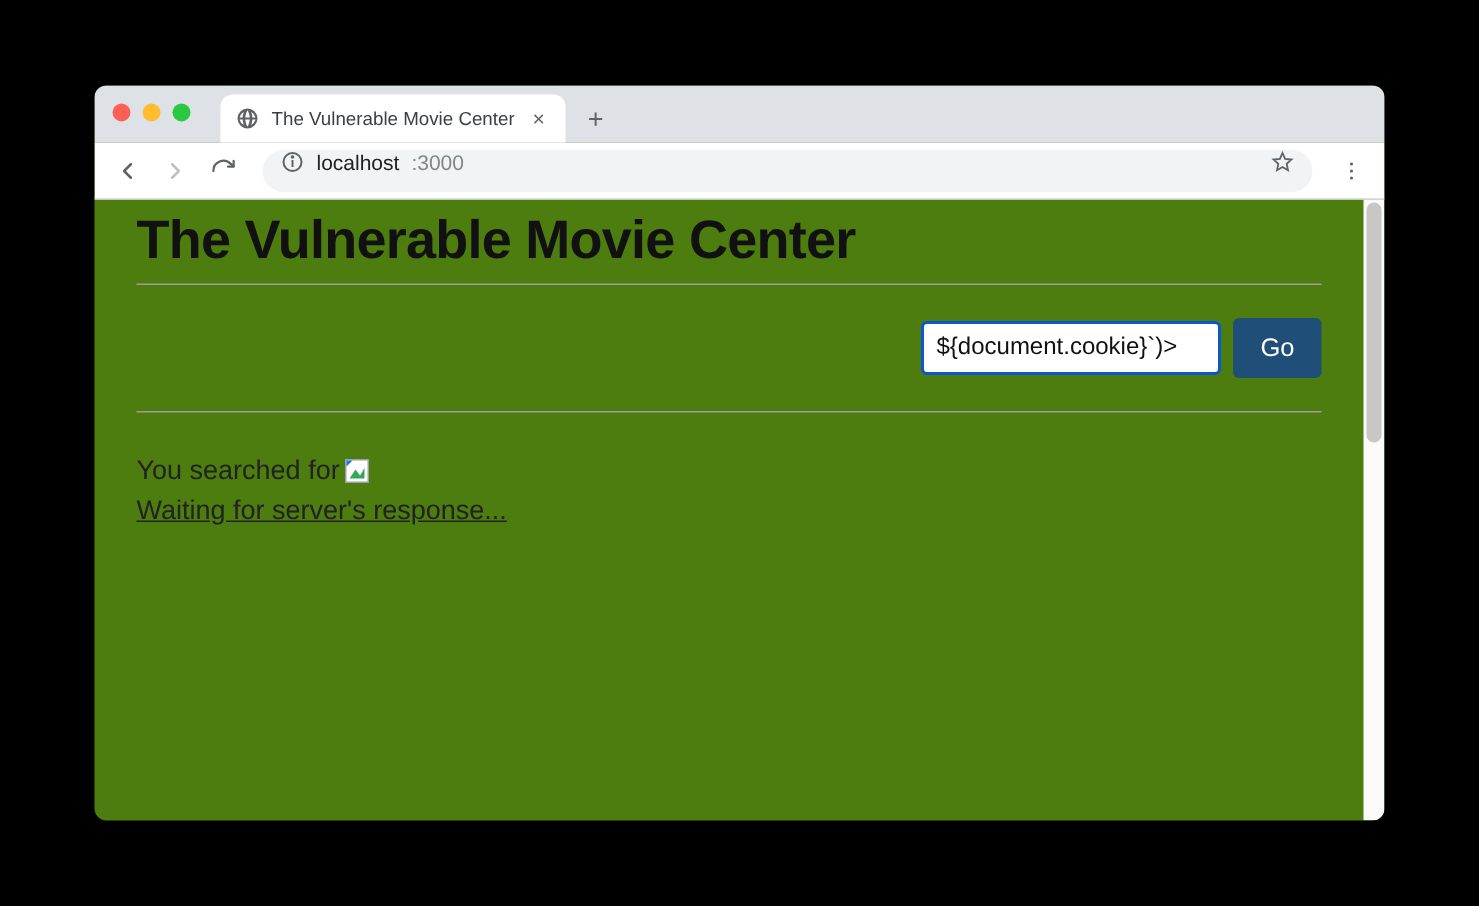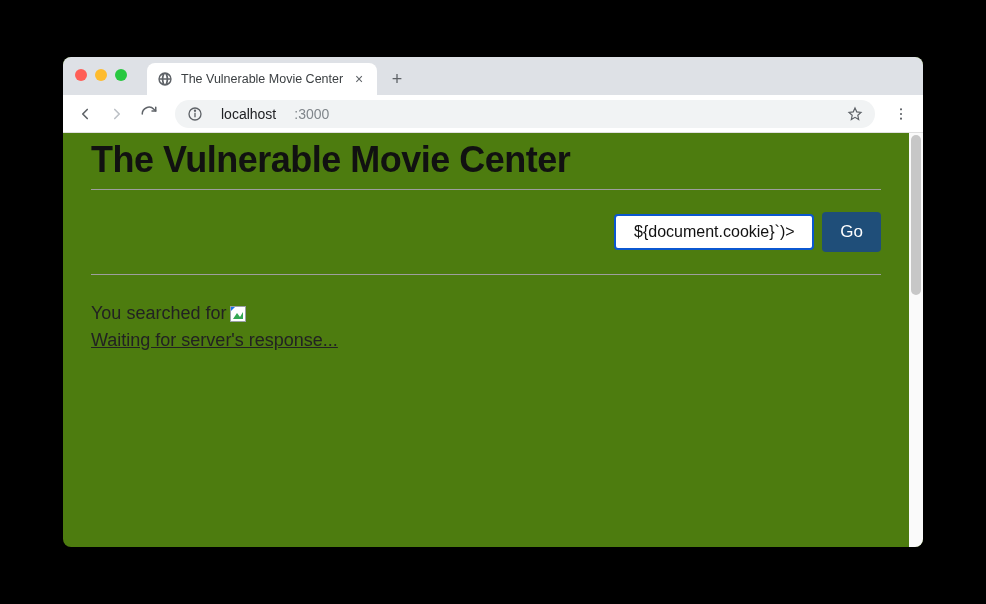--- a/index.html
+++ b/index.html
@@ -116,24 +116,24 @@
       border-radius: 50%;
     }
     .nav-btn.disabled { color: #bdc1c6; cursor: default; }
     .nav-btn svg { width: 18px; height: 18px; }
     .addressbar {
       flex: 1;
       height: 28px;
       background: #f1f3f4;
       border-radius: 14px;
       display: flex;
-      align-items: center;
+      align-items: flex-start;
       padding: 0 12px;
       margin: 0 8px;
-      gap: 18px;
+      gap: 8px;
       font-size: 14px;
       color: #202124;
     }
     .addressbar .info-icon {
       width: 16px;
       height: 16px;
       display:flex;
       align-items:center;
       justify-content:center;
     }
@@ -202,21 +202,21 @@
     }
     .search-input {
       width: 200px;
       height: 36px;
       border: 2px solid #0b57d0;
       border-radius: 4px;
       padding: 0 8px;
       font-size: 16px;
       color: #111;
       outline: none;
-      text-align: center;
+      text-align: left;
       font-family: inherit;
     }
     .go-btn {
       height: 40px;
       padding: 0 18px;
       background: #1f4e79;
       color: #fff;
       border: none;
       border-radius: 4px;
       font-size: 17px;

